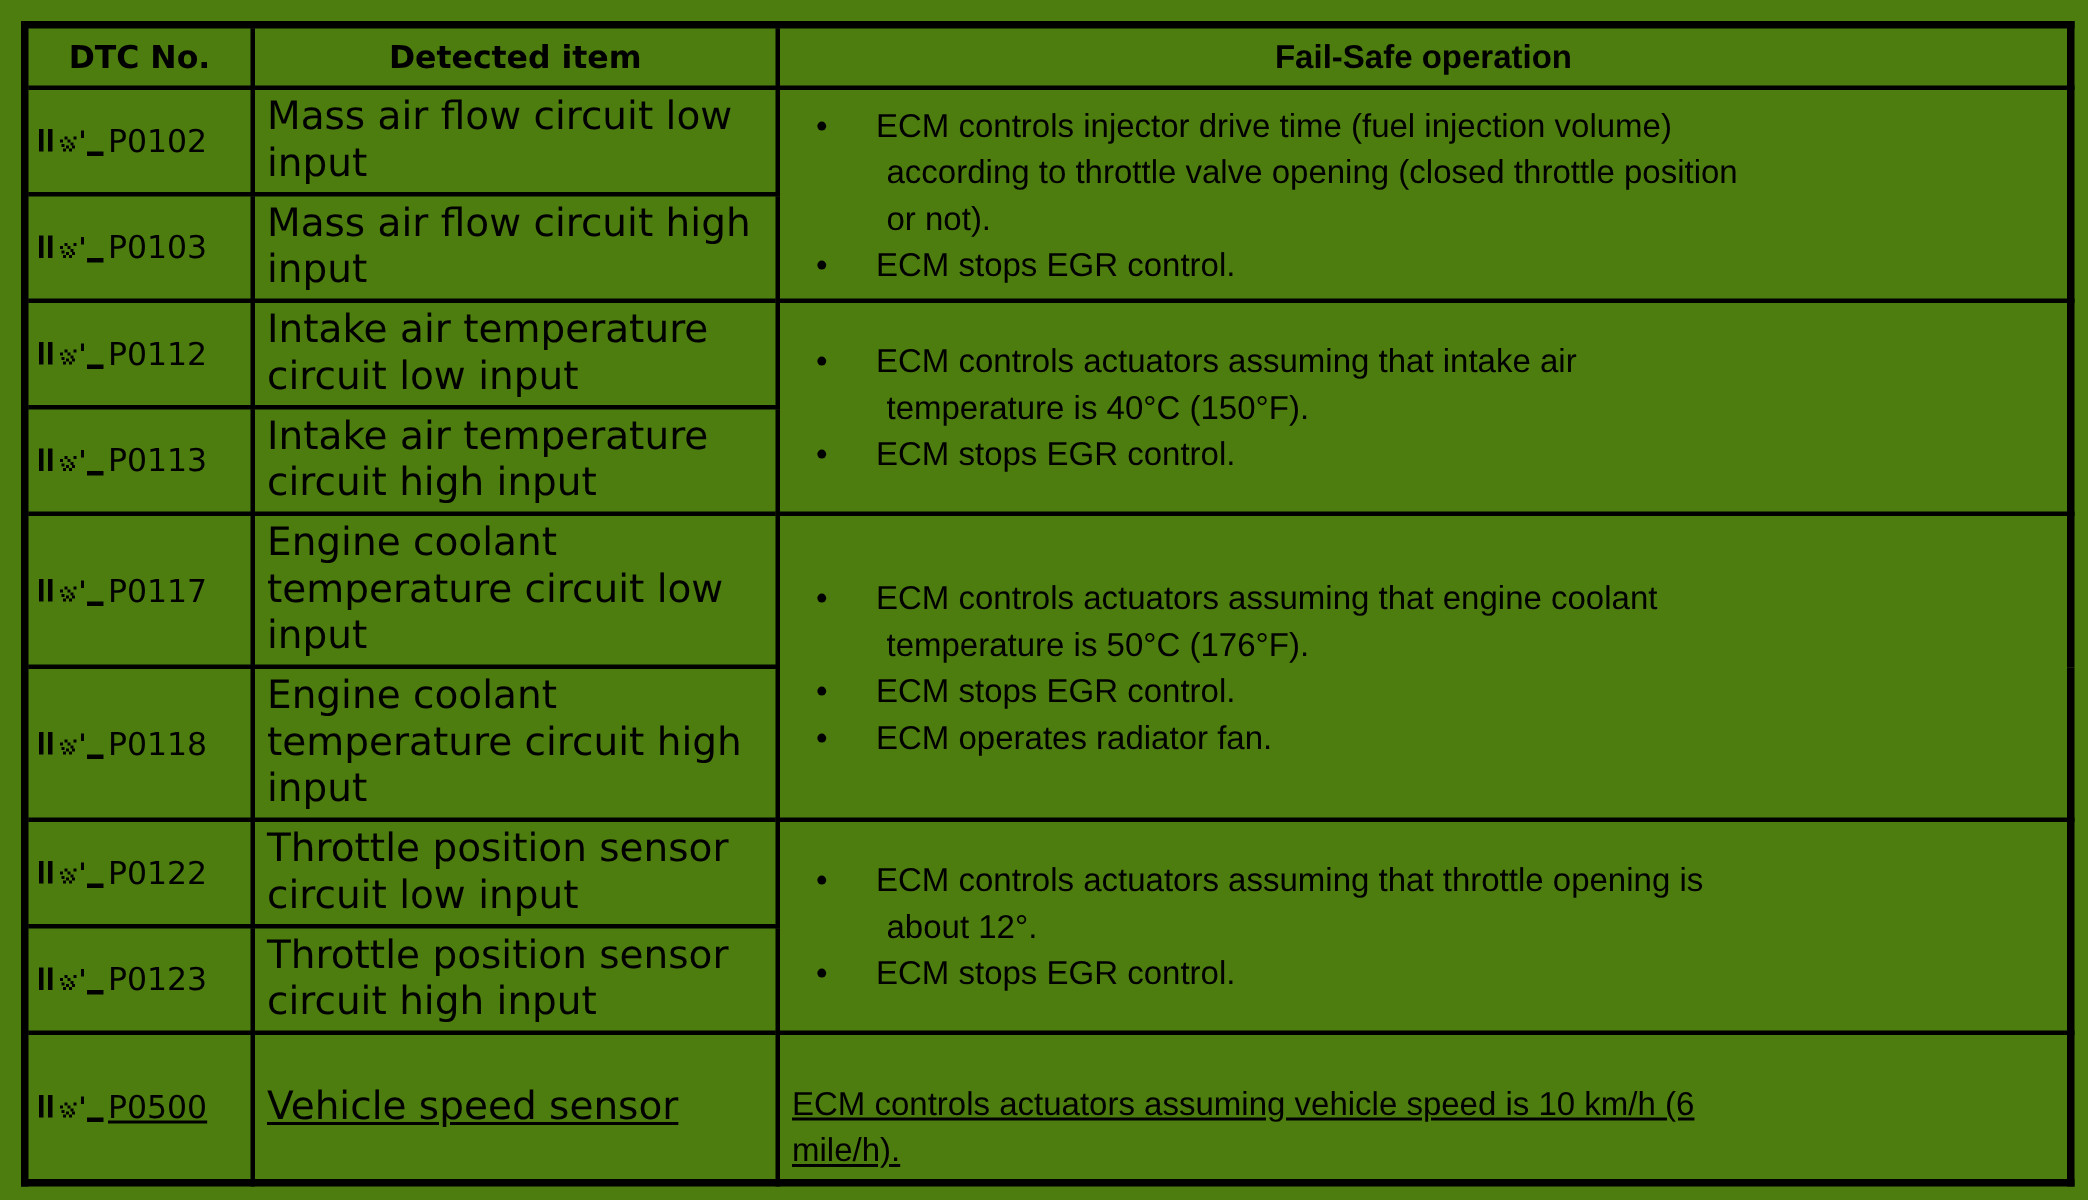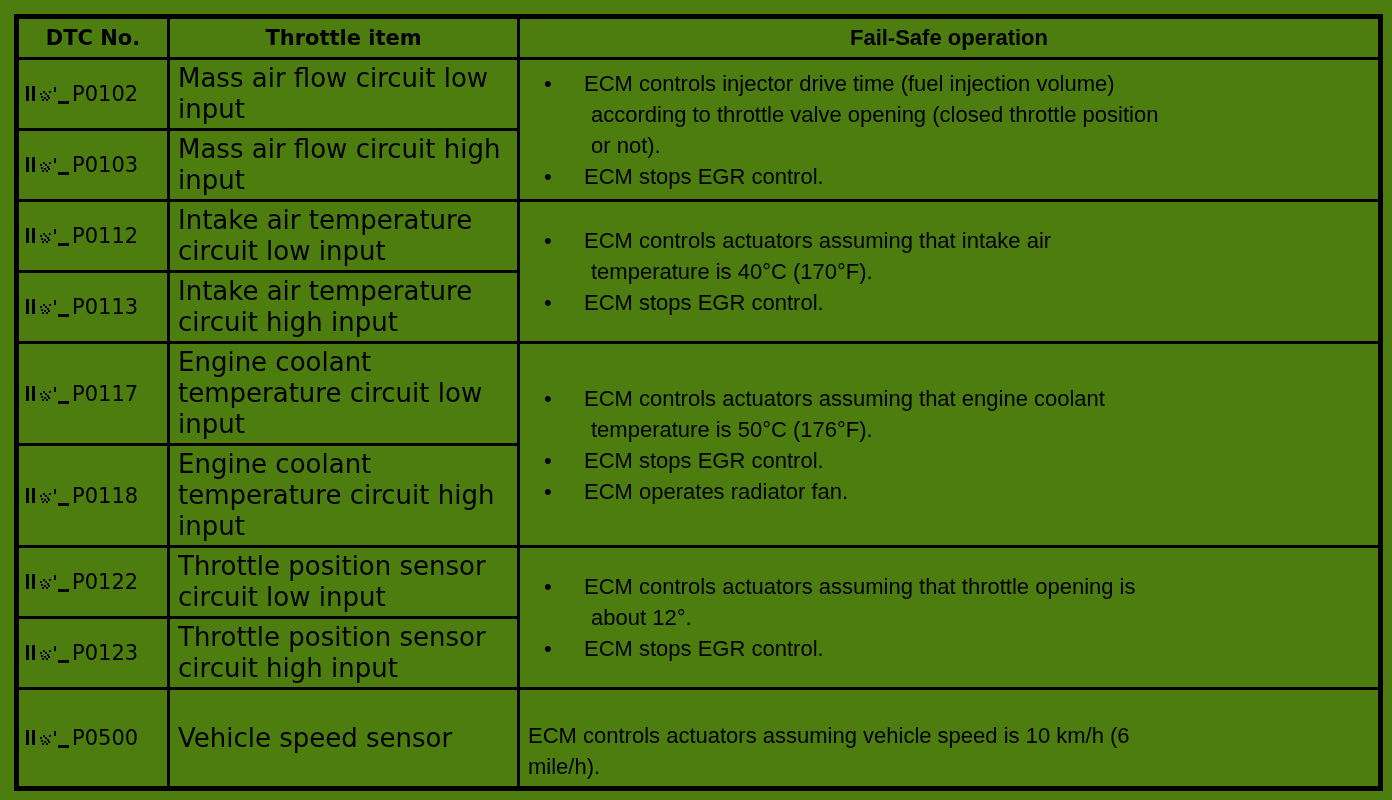--- a/index.html
+++ b/index.html
@@ -22,21 +22,21 @@
   col.col-item{width:350px;}
   col.col-fs{width:862px;}
   th,td{
     border:3px solid #000;
     vertical-align:middle;
     overflow:hidden;
   }
   tr.hrow{height:42px;}
   tr.r2{height:70px;margin-top:12px;}   
   tr.r3{height:102px;}  
-  tr.rlast{height:76px;}
+  tr.rlast{height:76px;text-decoration:underline;}
   th{
     font-size:21px;
     font-weight:bold;
     text-align:center;
     padding:0 4px;
   }
   th.fs-col{
     font-family:"Liberation Sans",sans-serif;
     font-size:22px;
   }
@@ -112,21 +112,21 @@
   <table class="dtc">
     <colgroup>
         <col class="col-dtc">
         <col class="col-item">
         <col class="col-fs">
       </colgroup>
 
     <tbody>
         <tr class="hrow">
       <th>DTC No.</th>
-      <th>Throttle item</th>
+      <th>Detected item</th>
       <th class="fs-col">Fail-Safe operation</th>
     </tr>
 
     <tr class="r2">
       <td class="c-dtc">
         <div class="dtc-wrap">
           <span class="gx">
                 <i class="gb"></i>
                 <i class="gn"></i>
                 <i class="gt"></i>
@@ -180,21 +180,21 @@
           <span>P0112</span>
         </div>
       </td>
       <td class="c-item">Intake air temperature
 circuit low input</td>
       <td class="c-fs" rowspan="2">
         <ul class="fs-list">
           <li>
             <span class="bm">•</span>
             <span class="ft">ECM controls actuators assuming that intake air
-temperature is 40°C (170°F).</span>
+temperature is 40°C (150°F).</span>
           </li>
           <li>
             <span class="bm">•</span>
             <span class="ft">ECM stops EGR control.</span>
           </li>
         </ul>
       </td>
     </tr>
     <tr class="r2">
       <td class="c-dtc">

